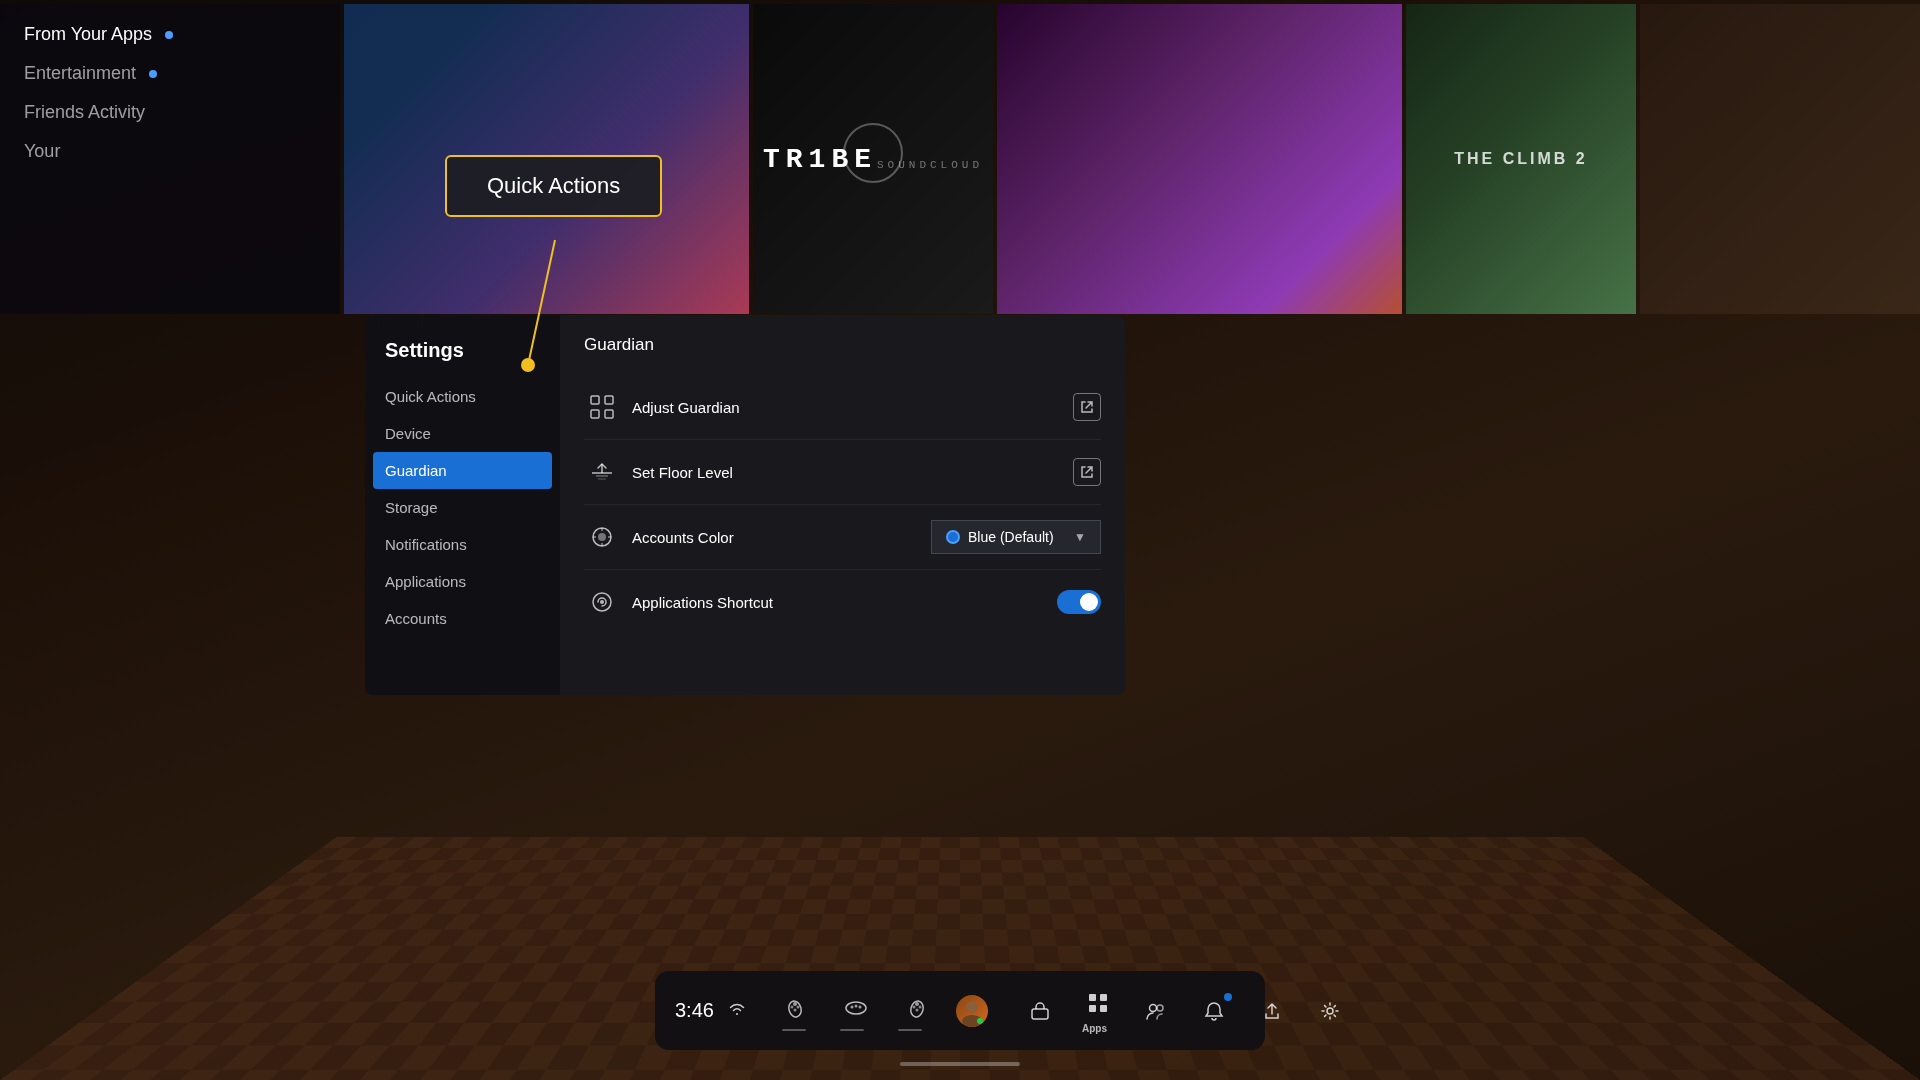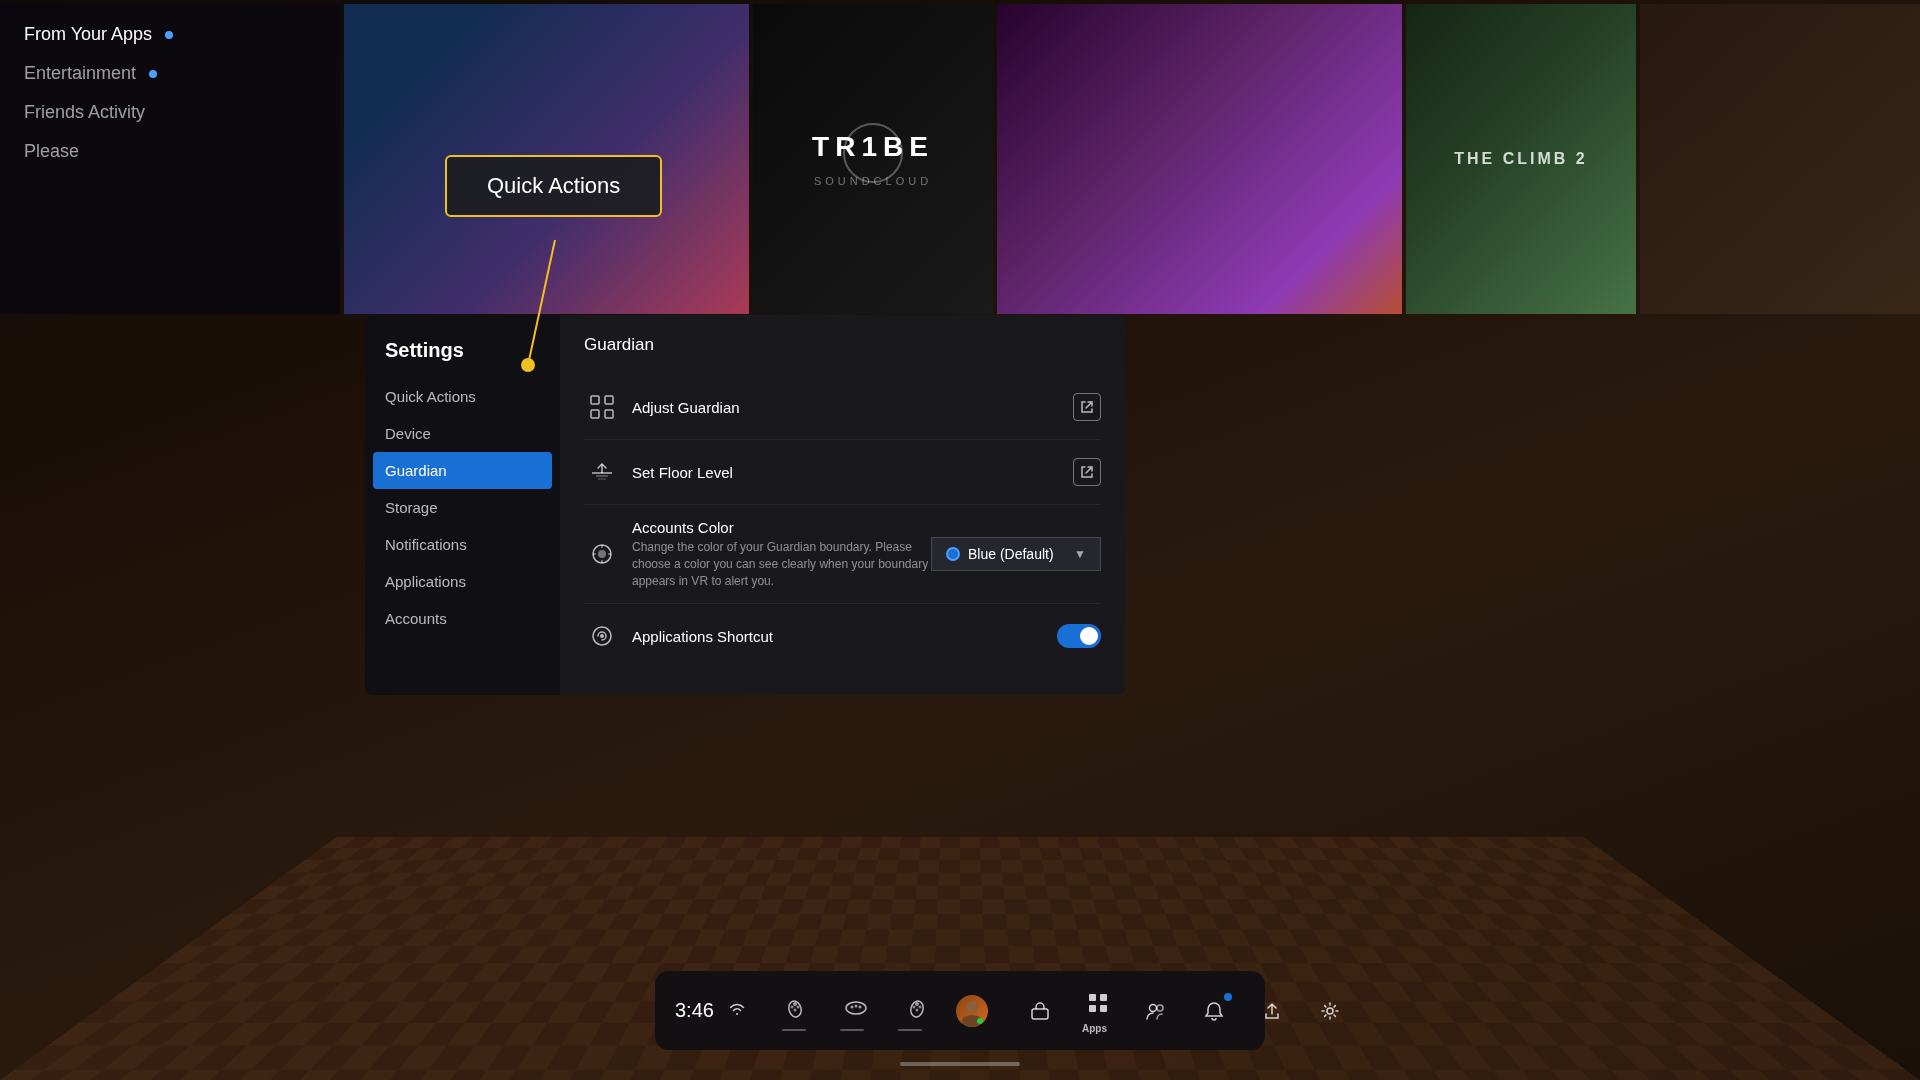--- a/index.html
+++ b/index.html
@@ -82,22 +82,22 @@
       background: linear-gradient(135deg, #0f3460 20%, #533483 60%, #e94560 100%);
       opacity: 0.7;
     }
 
     .panel-tribe {
       width: 240px;
       background: linear-gradient(135deg, #0a0a0a 0%, #1a1a1a 100%);
       display: flex;
       align-items: center;
       justify-content: center;
-      flex-direction: column;
       position: relative;
+      font-family: Liberation Mono, monospace;
     }
     .tribe-logo {
       color: white;
       font-size: 28px;
       font-weight: 900;
       letter-spacing: 6px;
       text-transform: uppercase;
     }
     .tribe-sub {
       color: rgba(255,255,255,0.4);
@@ -452,21 +452,21 @@
       <span class="dot"></span>
     </div>
     <div class="sidebar-nav-item">
       <span>Entertainment</span>
       <span class="dot"></span>
     </div>
     <div class="sidebar-nav-item">
       <span>Friends Activity</span>
     </div>
     <div class="sidebar-nav-item">
-      <span>Please</span>
+      <span>Your</span>
     </div>
   </div>
 
   <div class="panel-app1">
     <div class="panel-app1-img"></div>
   </div>
 
   <div class="panel-tribe">
     <div class="tribe-circle"></div>
     <div class="tribe-logo">TR1BE</div>
@@ -573,21 +573,20 @@
           <circle cx="13" cy="13" r="9" stroke="rgba(255,255,255,0.7)" stroke-width="1.5" fill="none"></circle>
           <circle cx="13" cy="13" r="4" fill="rgba(255,255,255,0.4)"></circle>
           <line x1="13" y1="4" x2="13" y2="7" stroke="rgba(255,255,255,0.5)" stroke-width="1.5"></line>
           <line x1="13" y1="19" x2="13" y2="22" stroke="rgba(255,255,255,0.5)" stroke-width="1.5"></line>
           <line x1="4" y1="13" x2="7" y2="13" stroke="rgba(255,255,255,0.5)" stroke-width="1.5"></line>
           <line x1="19" y1="13" x2="22" y2="13" stroke="rgba(255,255,255,0.5)" stroke-width="1.5"></line>
         </svg>
       </div>
       <div class="setting-text">
         <div class="setting-label">Accounts Color</div>
-        <div class="setting-desc">Change the color of your Guardian boundary. Please choose a color you can see clearly when your boundary appears in VR to alert you.</div>
       </div>
       <div class="boundary-dropdown">
         <div class="boundary-dot"></div>
         <span class="boundary-label">Blue (Default)</span>
         <span class="dropdown-arrow">▼</span>
       </div>
     </div>
 
     <div class="setting-row">
       <div class="setting-icon">

